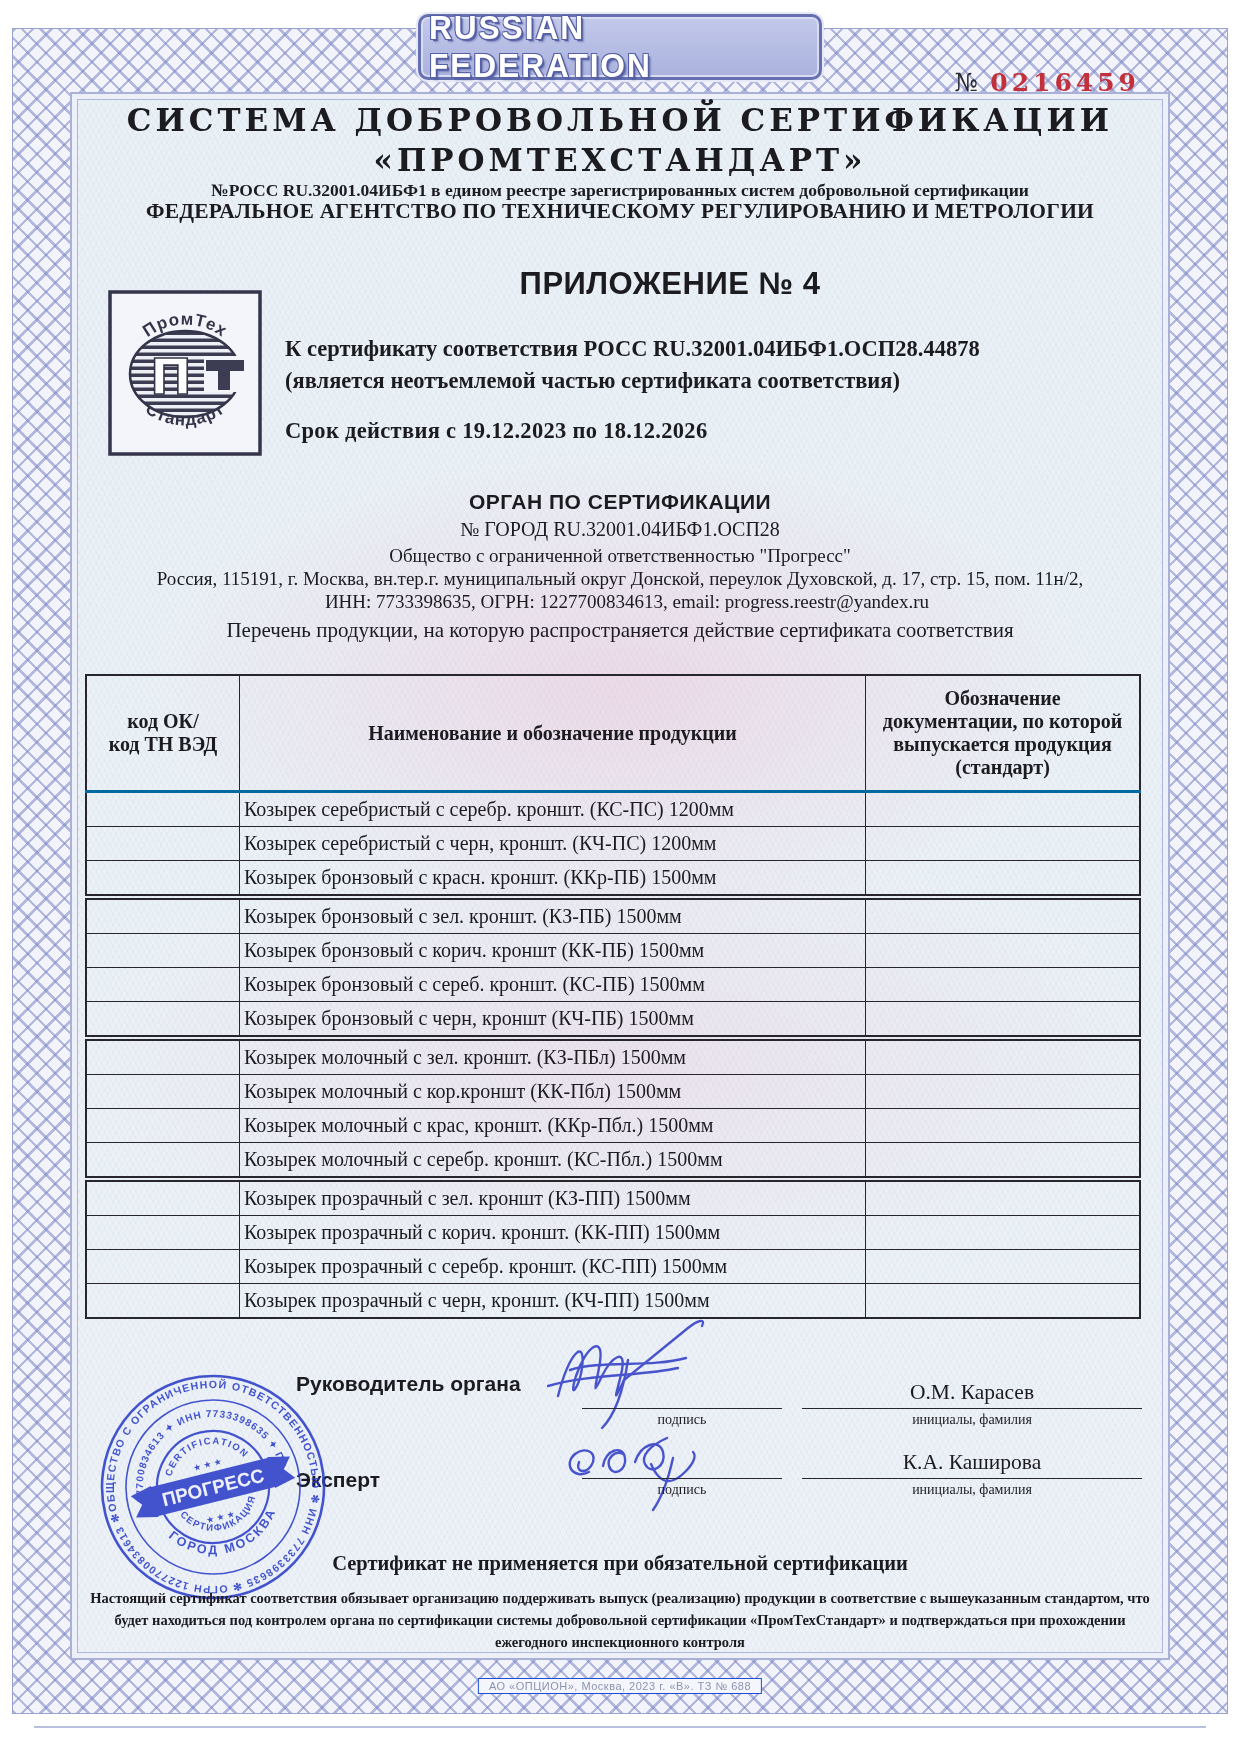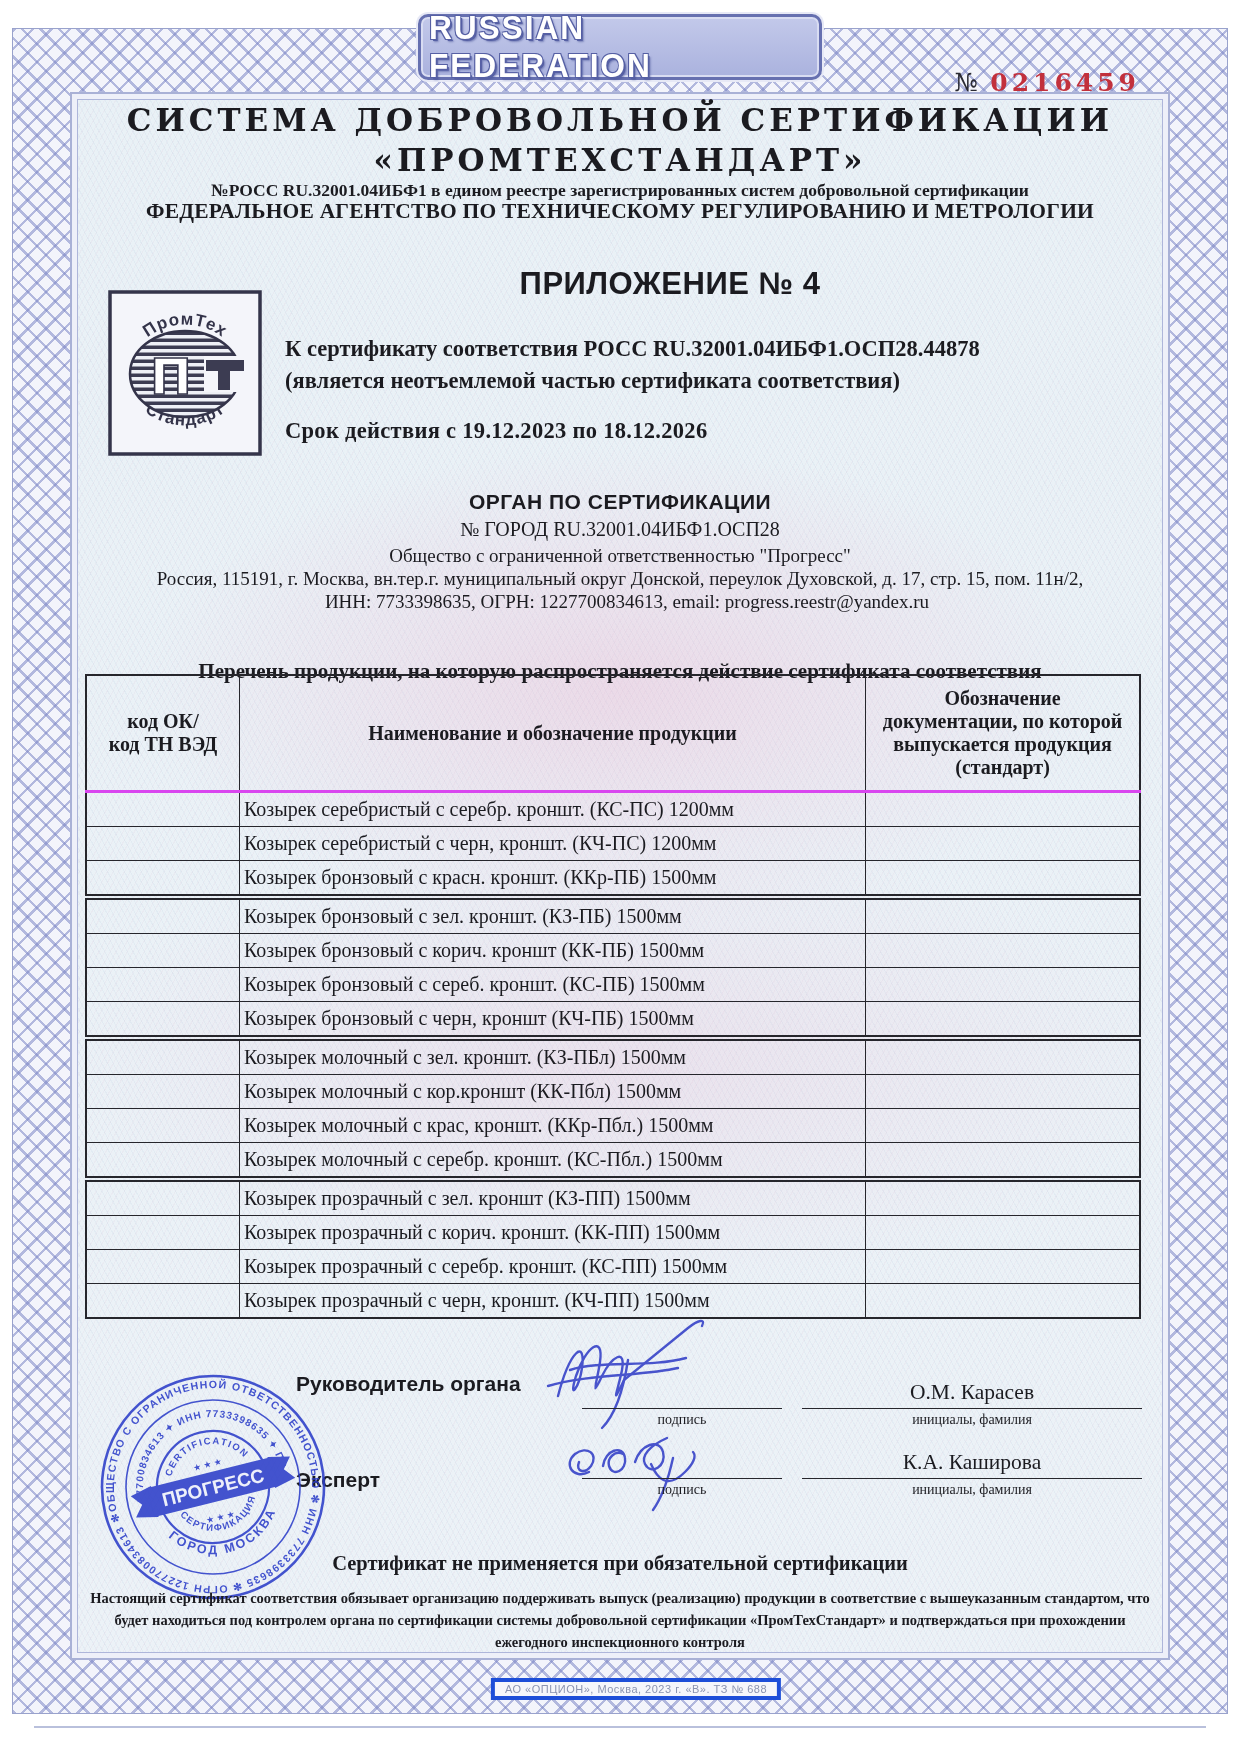--- a/index.html
+++ b/index.html
@@ -53,35 +53,35 @@
   .to-cert{top:336px;left:285px;width:860px;font-weight:700;font-size:22.5px;}
   .cert-note{top:368px;left:285px;width:860px;font-weight:700;font-size:22.5px;}
   .validity{top:418px;left:285px;width:860px;font-weight:700;font-size:22.5px;letter-spacing:.3px;}
 
   .org-header{top:490px;font-family:"Liberation Sans",sans-serif;font-weight:700;font-size:21px;letter-spacing:.5px;}
   .org-number{top:518px;font-size:20px;}
   .org-name{top:545px;font-size:19px;}
   .org-address{top:568px;font-size:19px;}
   .org-contacts{top:591px;font-size:19px;margin-left:7px;}
 
-  .products-caption{top:659px;font-weight:700;font-size:21px;}
+  .products-caption{top:618px;font-weight:400;font-size:21px;}
 
   
   .prod-table{position:absolute;left:85px;top:674px;width:1056px;border-collapse:collapse;
     border:2px solid #26262c;background:transparent;}
   .prod-table th,.prod-table td{border:1.5px solid #26262c;font-weight:700;}
   .prod-table th{height:110px;font-size:20px;text-align:center;vertical-align:middle;padding:2px 8px;}
   .prod-table .th2 span{display:inline-block;max-width:430px;}
   .prod-table .th3 span{display:inline-block;max-width:250px;}
   .prod-table td{height:33px;font-size:19.5px;padding:0 4px;}
   .prod-table td.c1{width:148px;}
   .prod-table td.c2{width:637px;font-weight:400;font-size:20px;}
   .prod-table td.c3{width:270px;}
   .prod-table tr.group-start td{border-top:6px double #26262c;}
-  .prod-table thead th{border-bottom:3px solid #d946ef;}
+  .prod-table thead th{border-bottom:3px solid #0369a1;}
 
   
   .sig-label{font-family:"Liberation Sans",sans-serif;font-weight:700;font-size:21px;}
   .head-label{left:296px;top:1372px;}
   .expert-label{left:296px;top:1468px;}
   .sig-line{position:absolute;border-bottom:1.8px solid #26262c;}
   .line-sign-1{left:582px;top:1408px;width:200px;}
   .line-name-1{left:802px;top:1408px;width:340px;}
   .line-sign-2{left:582px;top:1478px;width:200px;}
   .line-name-2{left:802px;top:1478px;width:340px;}
@@ -98,21 +98,21 @@
   .sig-svg-2{left:555px;top:1428px;}
 
   .stamp-svg{position:absolute;left:78px;top:1352px;opacity:.88;}
 
   
   .final-note{top:1552px;font-weight:700;font-size:20.5px;}
   .fine-print{top:1588px;left:88px;width:1064px;text-align:center;font-weight:700;
     font-size:14.5px;line-height:1.5;}
   .print-info{position:absolute;left:50%;top:1678px;transform:translateX(-50%);
     font-family:"Liberation Sans",sans-serif;font-size:11px;letter-spacing:.5px;color:#8a93b0;
-    background:#f5f6fb;border:4px solid #1d4ed8;padding:1px 10px;white-space:nowrap;z-index:4;margin-left:16px;}
+    background:#f5f6fb;border:1px solid #1d4ed8;padding:1px 10px;white-space:nowrap;z-index:4;}
 </style>
 </head>
 <body>
 
 <div class="page">
 
   <div class="frame-band"></div>
   <div class="content-bg"></div>
   <div class="bottom-rule"></div>
 

